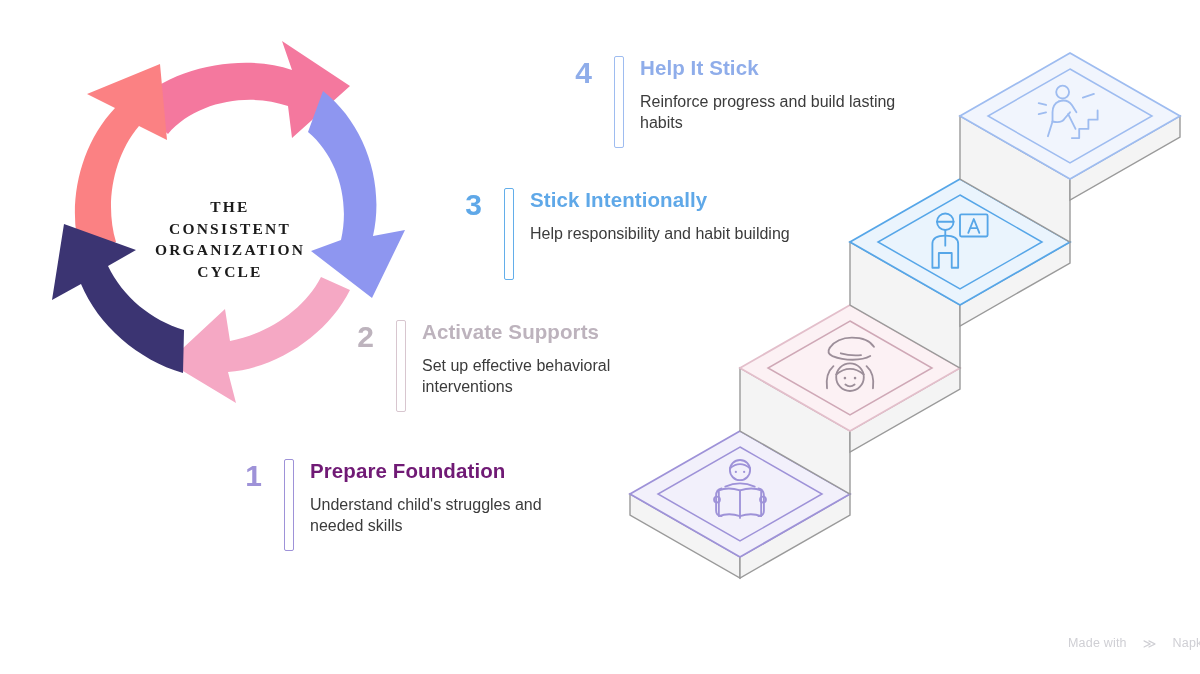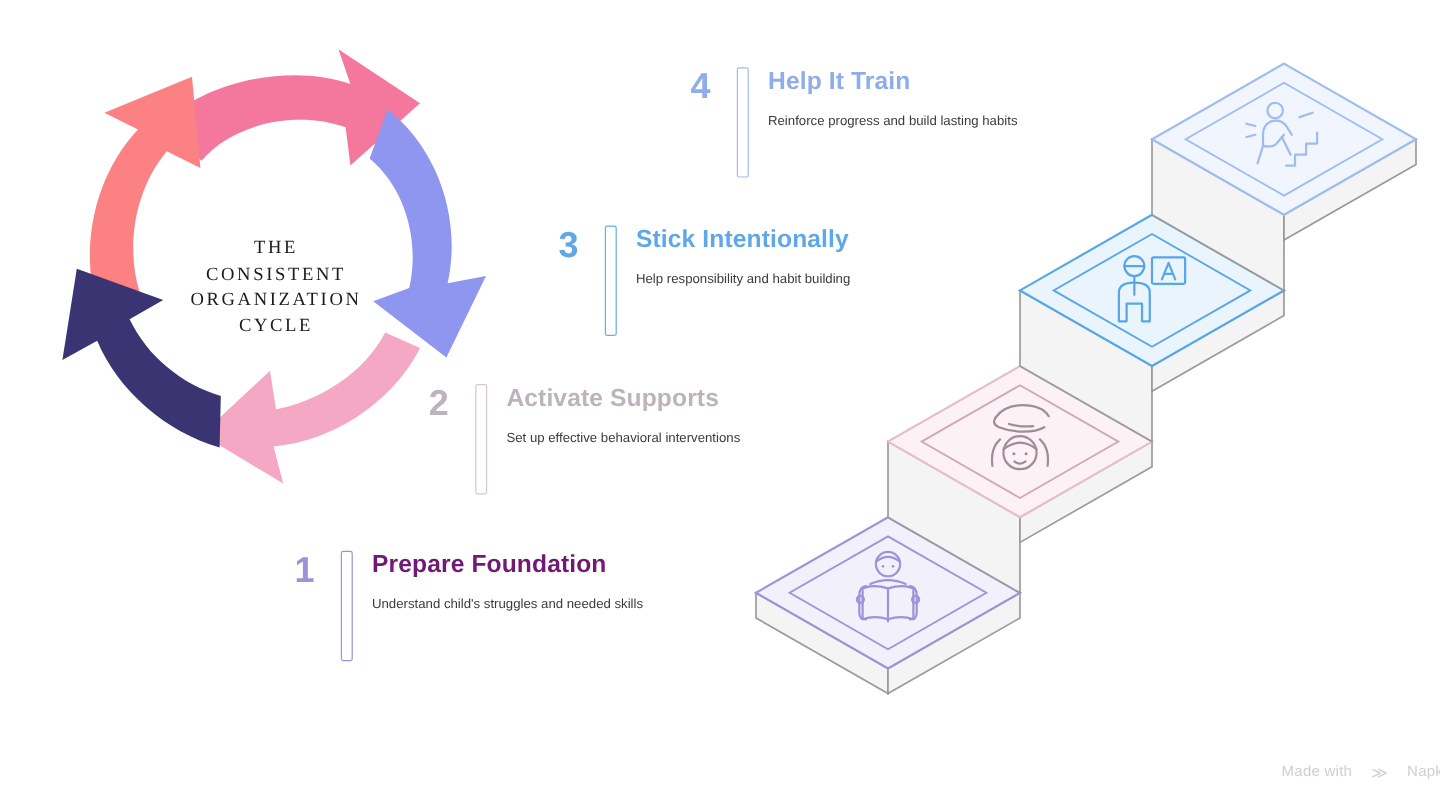--- a/index.html
+++ b/index.html
@@ -10,36 +10,36 @@
   }
   .stage{position:absolute;left:0;top:0;width:1200px;height:674px;}
 
   
   #cycle-wrap{position:absolute;left:20px;top:28px;width:420px;height:400px;}
   #cycle-svg{position:absolute;left:0;top:0;}
   #cycle-label{
     position:absolute;left:105px;top:168px;width:210px;text-align:center;
     font-family:"Liberation Serif", serif;
     font-size:15.5px;line-height:21.5px;letter-spacing:2.2px;
-    color:#1b1b1b;font-weight:400;white-space:pre-line;
+    color:#1b1b1b;font-weight:700;white-space:pre-line;
   }
 
   
   .step{position:absolute;display:flex;align-items:flex-start;}
   .step-num{
     font-size:30px;font-weight:700;line-height:1;
     width:34px;text-align:right;margin-top:2px;flex:0 0 auto;
   }
   .step-bar{
     width:10px;height:92px;border-radius:2px;border:1.6px solid #000;
     background:#ffffff;margin:0 16px 0 22px;flex:0 0 auto;box-sizing:border-box;
   }
   .step-body{flex:1 1 auto;padding-top:1px;}
   .step-title{font-size:20.5px;font-weight:700;line-height:1.12;margin:0 0 11px 0;letter-spacing:.1px;}
-  .step-desc{font-size:11px;line-height:21.5px;color:#3b3b3b;max-width:265px;margin:0;text-align:center;}
+  .step-desc{font-size:16px;line-height:21.5px;color:#3b3b3b;max-width:265px;margin:0;}
 
   #step-1{left:228px;top:459px;}
   #step-2{left:340px;top:320px;}
   #step-3{left:448px;top:188px;}
   #step-4{left:558px;top:56px;}
 
   
   #stairs{position:absolute;left:612px;top:22px;width:588px;height:580px;}
 
   
@@ -98,21 +98,21 @@
     <div class="step-body">
       <p class="step-title" style="color:#5fa8e8;">Stick Intentionally</p>
       <p class="step-desc">Help responsibility and habit building</p>
     </div>
   </div>
 
   <div class="step" id="step-4">
     <div class="step-num" style="color:#8fadea;">4</div>
     <div class="step-bar" style="border-color:#9ebcf0;background:#ffffff;"></div>
     <div class="step-body">
-      <p class="step-title" style="color:#8fadea;">Help It Train</p>
+      <p class="step-title" style="color:#8fadea;">Help It Stick</p>
       <p class="step-desc">Reinforce progress and build lasting habits</p>
     </div>
   </div>
 
   <svg id="stairs" width="588" height="580" viewBox="0 0 588 580">
 
     <g>
       <path fill="#f4f4f4" stroke="#9a9a9a" stroke-width="1.4" d="M18 472 L128 535 L128 556 L18 493 Z"></path>
       <path fill="#f4f4f4" stroke="#9a9a9a" stroke-width="1.4" d="M128 535 L238 472 L238 493 L128 556 Z"></path>
       <path fill="#f2f0fb" stroke="#9e92d8" stroke-width="1.8" d="M128 409 L238 472 L128 535 L18 472 Z"></path>

